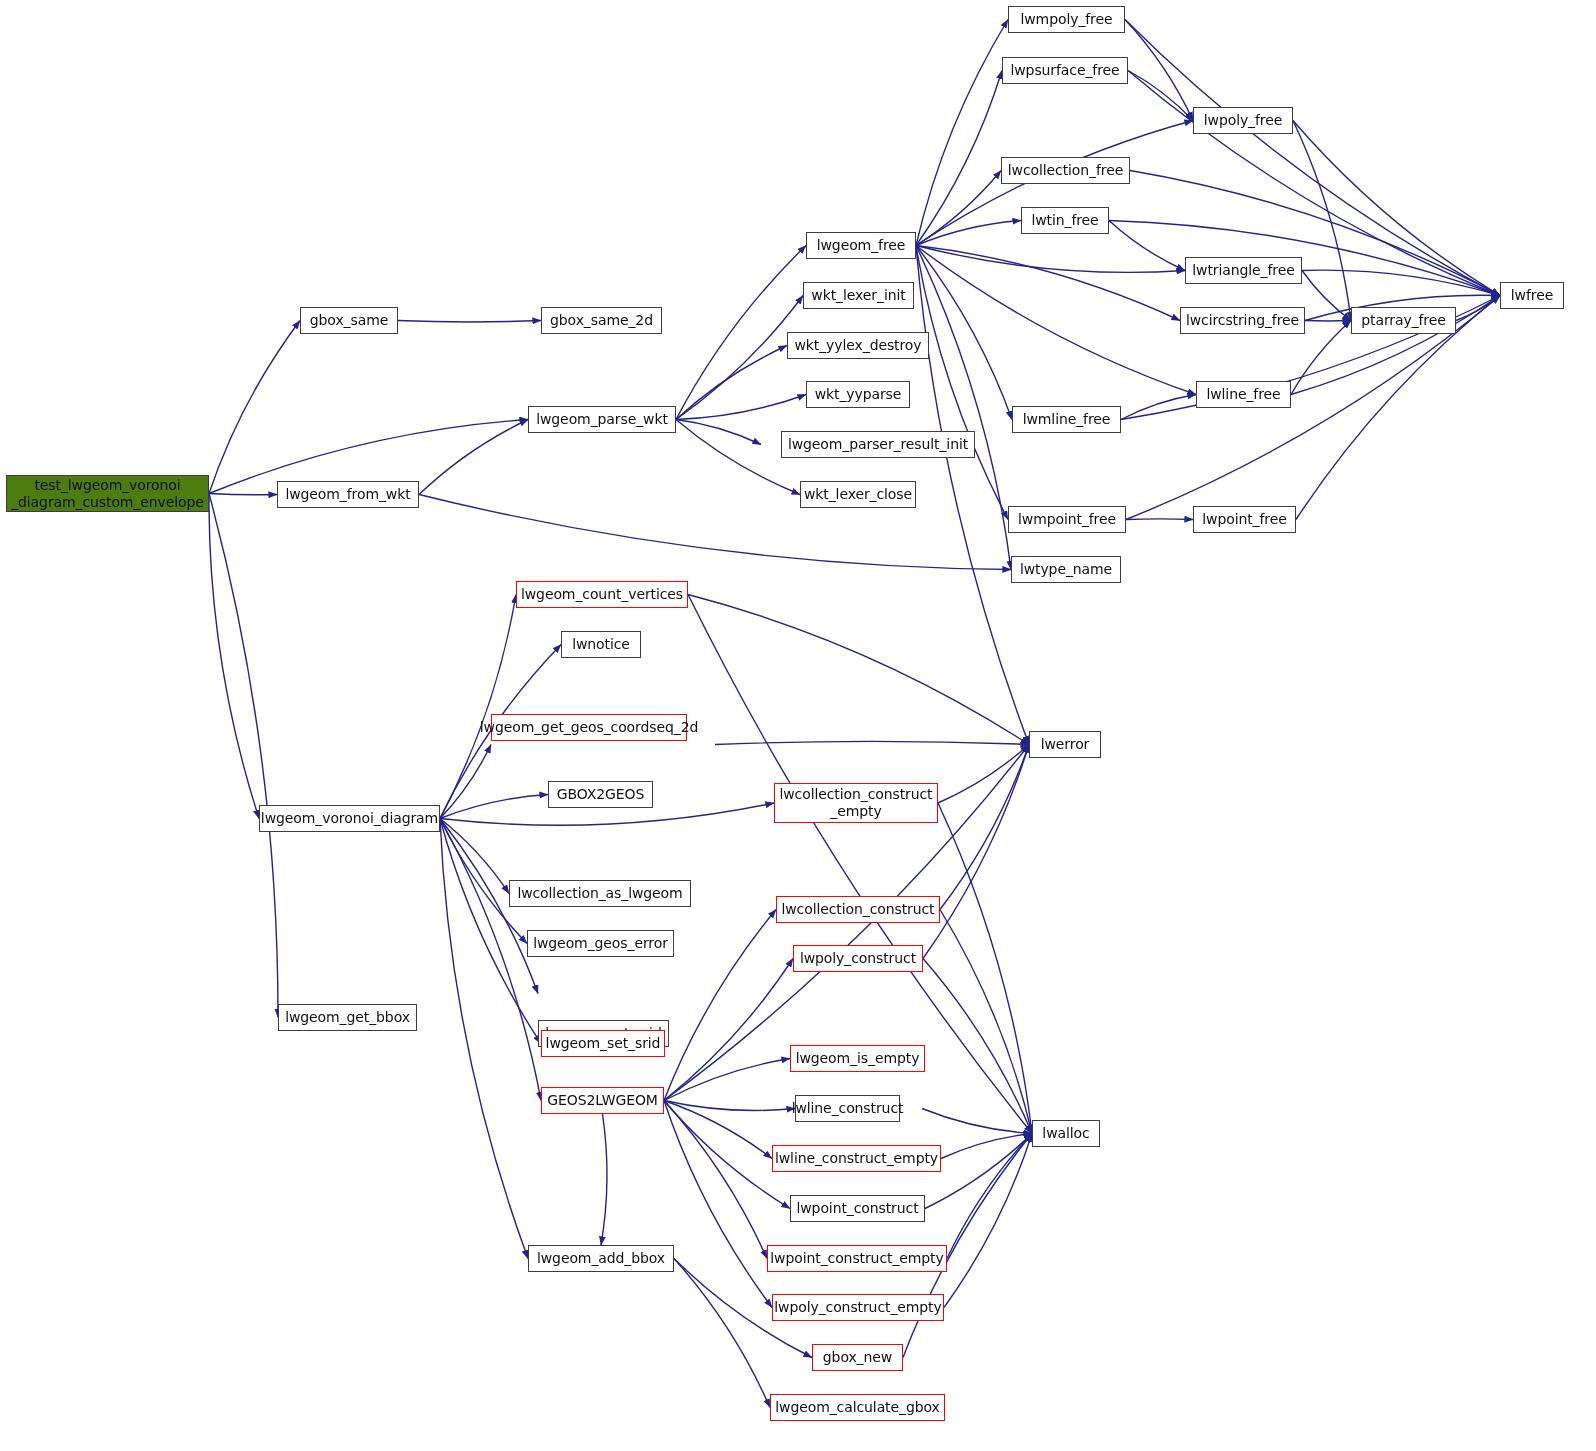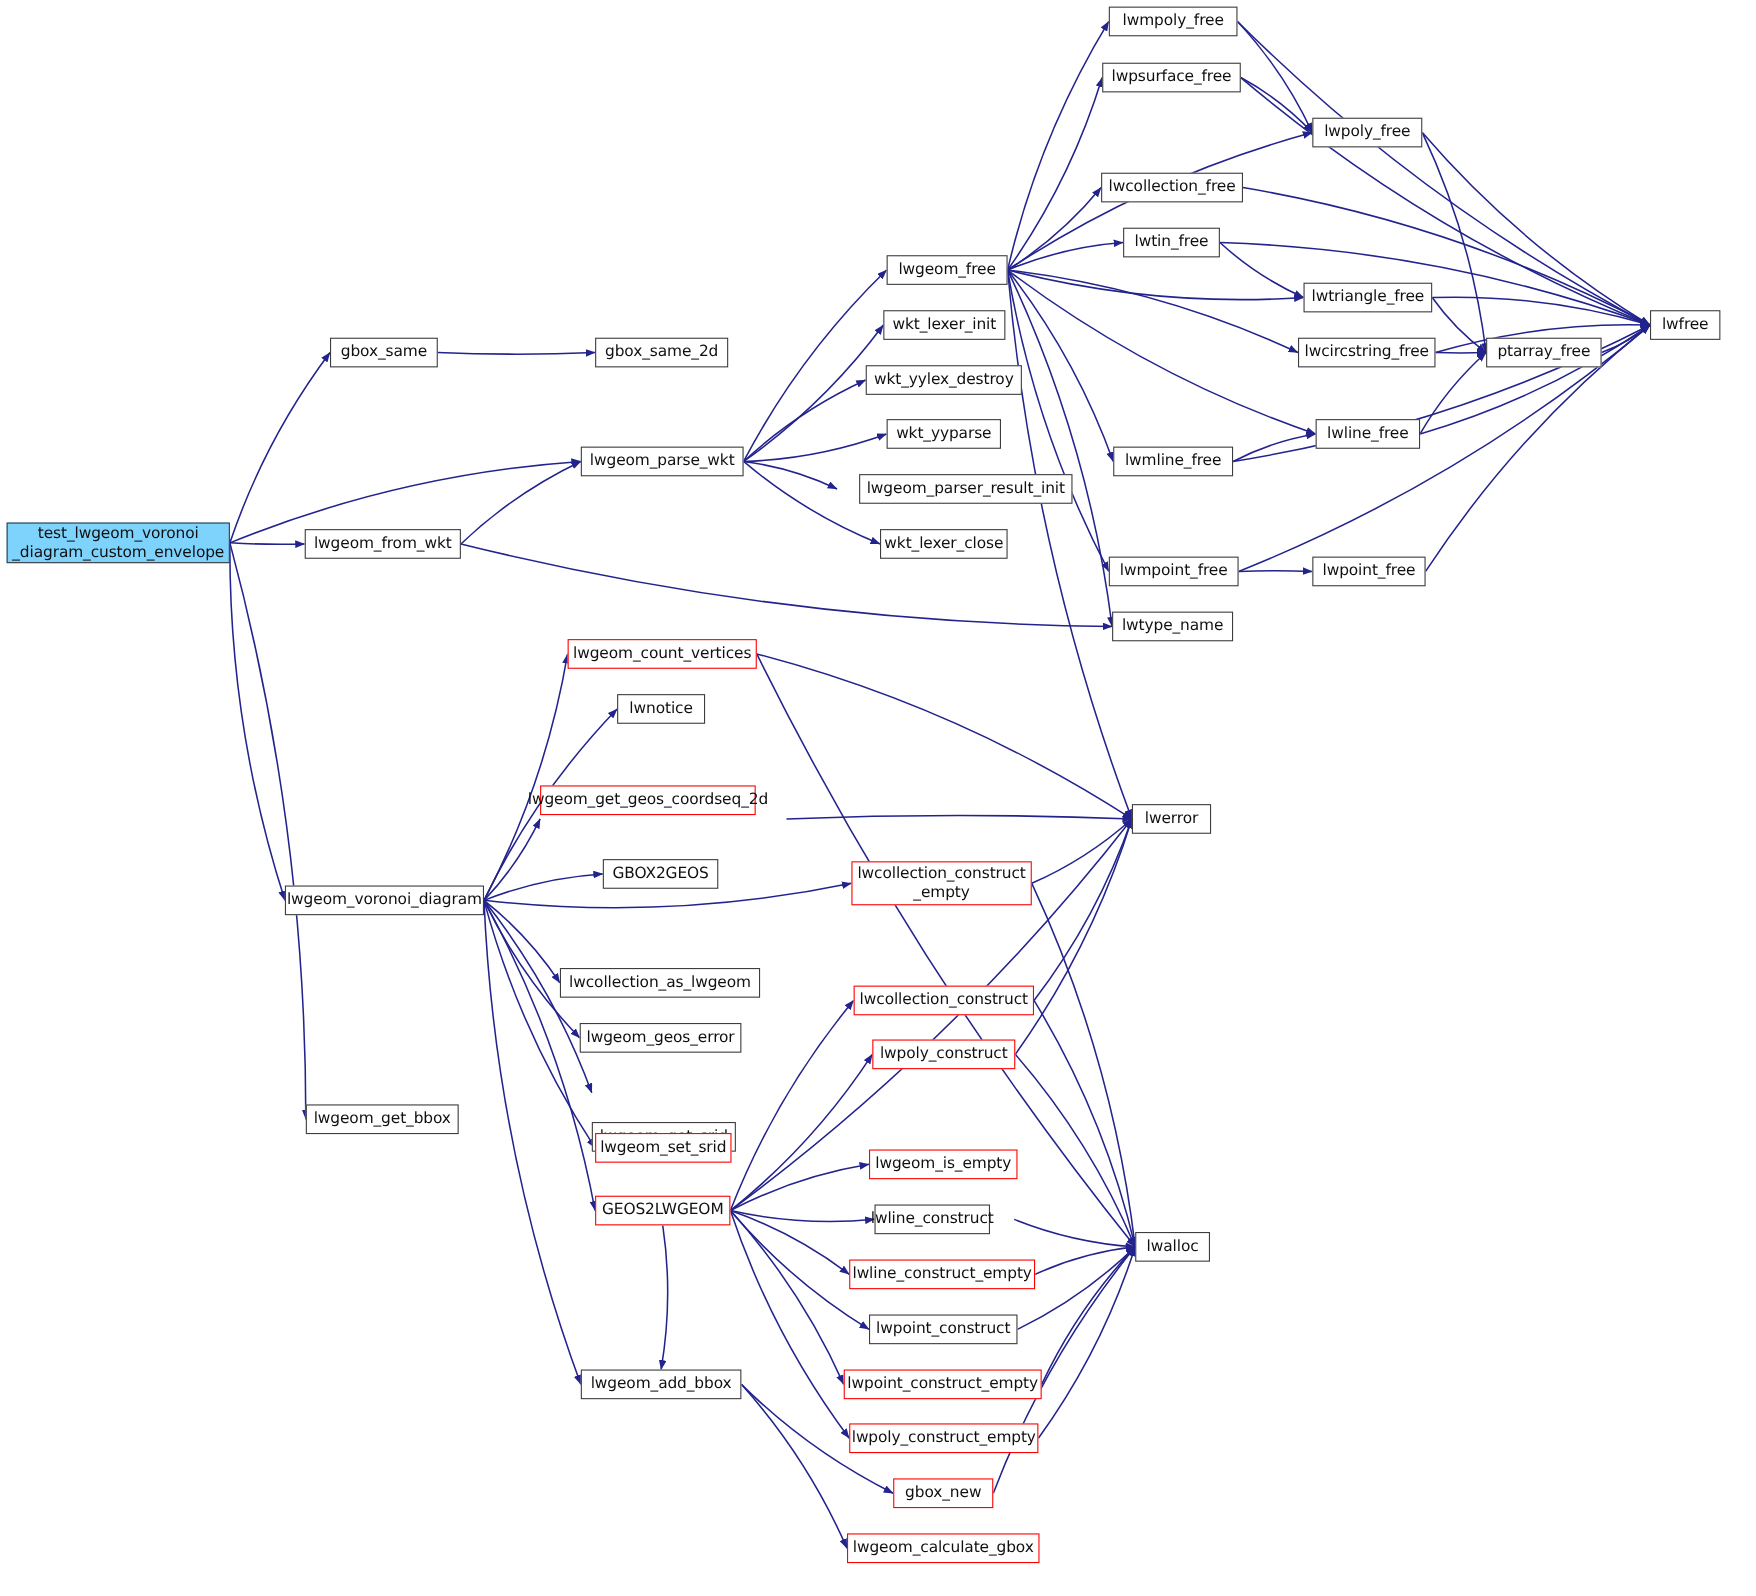--- a/index.html
+++ b/index.html
@@ -35,21 +35,21 @@
     color: #101010;
     font-size: 14px;
     line-height: 1.12;
     white-space: pre;
     letter-spacing: -0.1px;
   }
   .node.red {
     border-color: #ff0000;
   }
   .node.filled {
-    background: #7dd3fc;
+    background: #4d7c0f;
     border-color: #3d3d3d;
   }
   .node.two-line {
     white-space: pre-line;
     line-height: 1.18;
   }
 </style>
 </head>
 <body>
 

